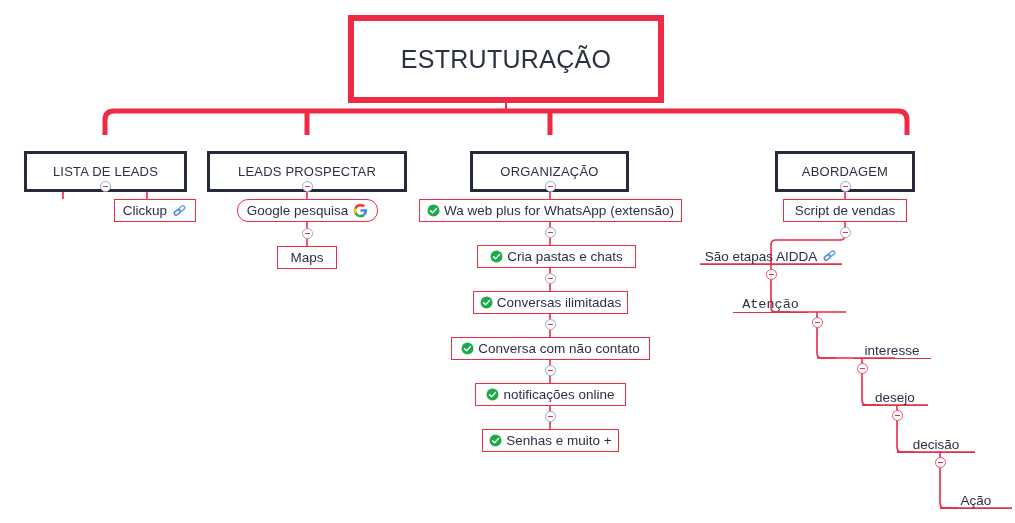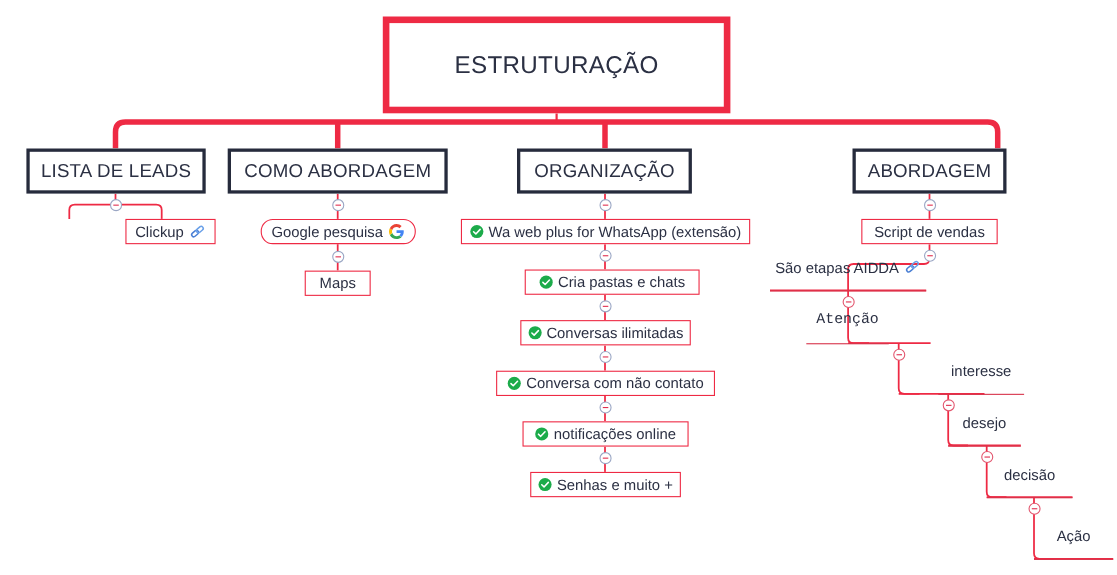--- a/index.html
+++ b/index.html
@@ -35,41 +35,42 @@
     box-sizing: border-box;
     display: flex;
     align-items: center;
     justify-content: center;
     background: #ffffff;
     color: #2b3043;
     white-space: nowrap;
   }
   .node-root {
     border: 6px solid #ee2a44;
-    font-size: 22px;
+    font-size: 25px;
     letter-spacing: .3px;
     color: #2b3043;
   }
   .node-l2 {
     border: 3px solid #262b3c;
-    font-size: 17px;
+    font-size: 13px;
     letter-spacing: .2px;
+    margin-top: 16px;
   }
   .node-l3 {
     border: 1.5px solid #ee2a44;
     font-size: 13.5px;
   }
   .node-plain {
     border: none;
     border-bottom: 1.5px solid #d8344b;
     font-size: 13.5px;
     background: transparent;
     justify-content: center;
     align-items: flex-end;
-    padding-bottom: 14px;
+    padding-bottom: 1px;
   }
   .lbl { display: inline-block; }
   .node-l3 .lbl, .node-plain .lbl { line-height: 1; }
 
   
   .icon {
     display: inline-block;
     vertical-align: middle;
     flex: none;
   }
@@ -155,21 +156,21 @@
 
   <div class="node node-root" style="left:348px; top:15px; width:316px; height:88px;">
     <span class="lbl">ESTRUTURAÇÃO</span>
   </div>
 
   <div class="node node-l2" style="left:24px; top:135px; width:163px; height:41px;">
     <span class="lbl">LISTA DE LEADS</span>
   </div>
 
   <div class="node node-l2" style="left:207px; top:135px; width:200px; height:41px;">
-    <span class="lbl">COMO ABORDAGEM</span>
+    <span class="lbl">LEADS PROSPECTAR</span>
   </div>
 
   <div class="node node-l2" style="left:470px; top:135px; width:159px; height:41px;">
     <span class="lbl">ORGANIZAÇÃO</span>
   </div>
 
   <div class="node node-l2" style="left:775px; top:135px; width:140px; height:41px;">
     <span class="lbl">ABORDAGEM</span>
   </div>
 

